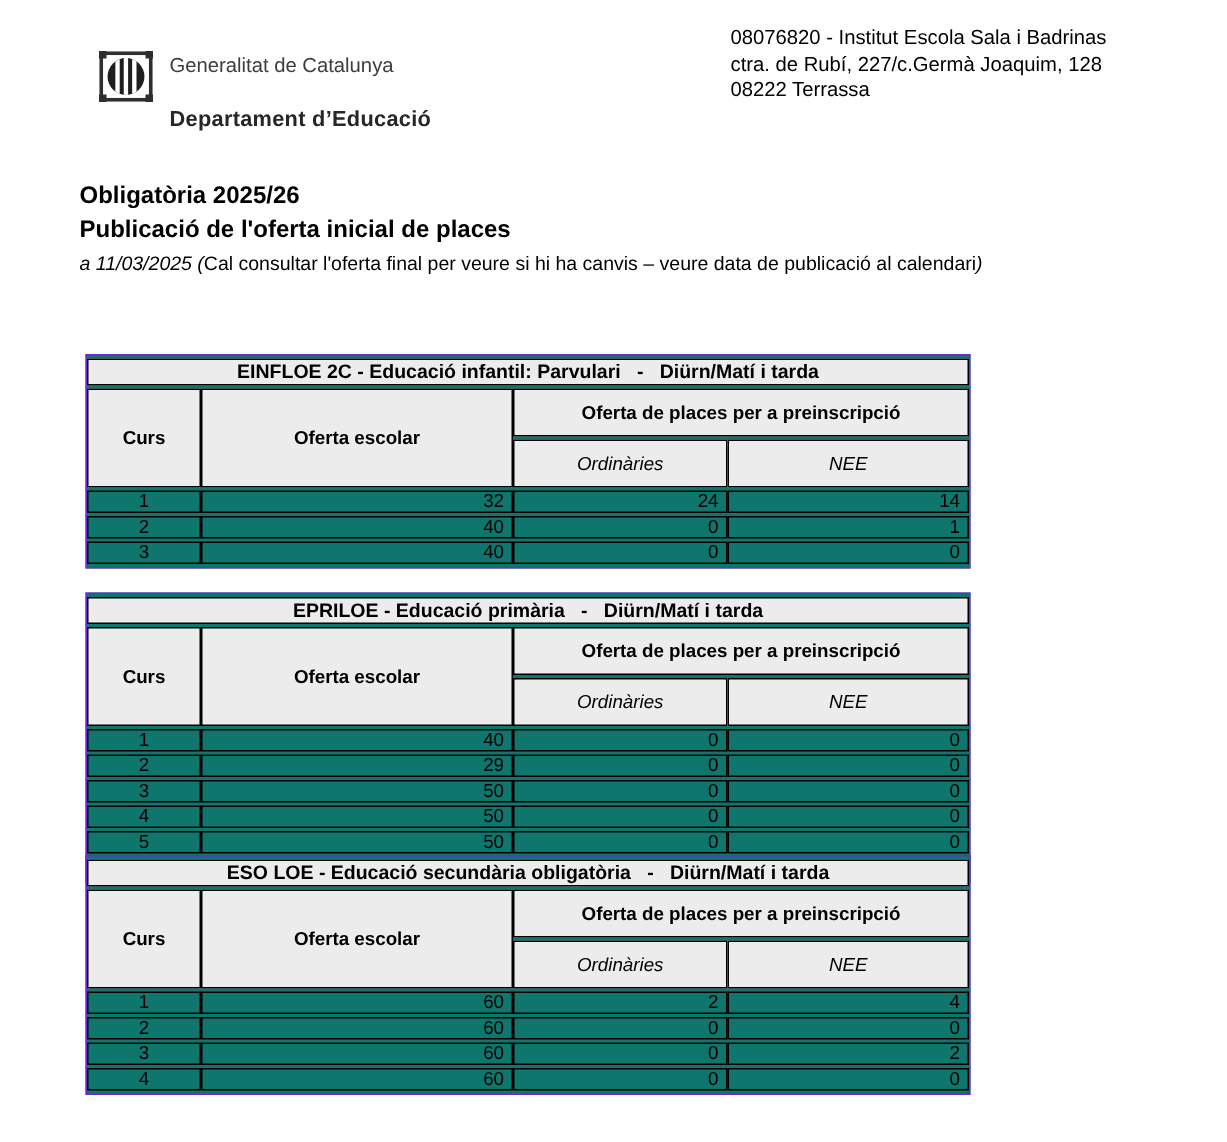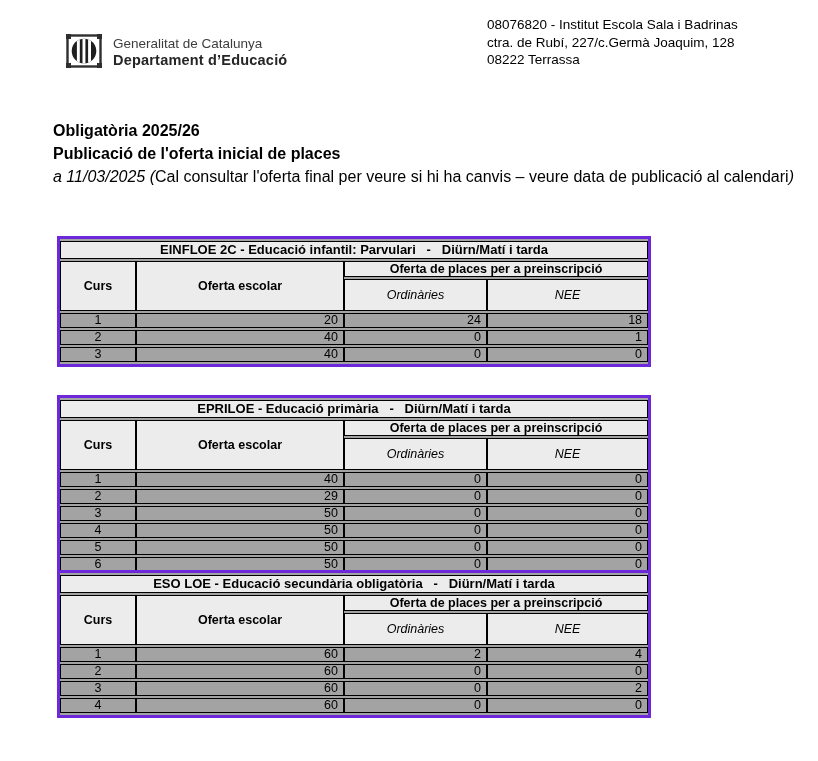--- a/index.html
+++ b/index.html
@@ -6,54 +6,54 @@
   .page {
     position:relative; width:818px; height:761px; background:#ffffff;
     font-family:"Liberation Sans", sans-serif; color:#000; overflow:hidden;
   }
 
   
   .header-left { position:absolute; left:66px; top:34px; display:flex; align-items:flex-start; }
   .logo-svg { display:block; margin-right:11px; }
   .brand-text { padding-top:2px; }
   .brand-line1 { font-size:13.5px; color:#3d3d3d; line-height:16px; }
-  .brand-line2 { font-size:14.5px; font-weight:bold; color:#262626; line-height:17px; letter-spacing:0.2px; }
+  .brand-line2 { font-size:14.5px; font-weight:bold; color:#262626; line-height:17px; letter-spacing:0.2px;margin-top:20px; }
 
   .header-right { position:absolute; left:487px; top:16px; font-size:13.5px; line-height:17.5px; color:#000; }
 
   
   .titles { position:absolute; left:53px; top:119px; }
   .title-bold { font-size:16px; font-weight:bold; line-height:23px; color:#000; }
-  .note { font-size:16px; margin-top:3px; color:#000; white-space:nowrap; }
+  .note { font-size:13px; margin-top:3px; color:#000; white-space:nowrap; }
   .note .it { font-style:italic; }
 
   
   table.doc-table {
     position:absolute; left:57px;
     border-collapse:separate; border-spacing:0 2px;
-    border:3px solid #6d28d9; background:#a3a3a3;
+    border:1px solid #6d28d9; background:#0f766e;
     table-layout:fixed; width:590px;
   }
   .t1 { top:236px; }
   .t2 { top:356px;margin-top:39px; }
   .t3 { top:570px; }
 
   table.doc-table td {
     border:1px solid #000; box-sizing:border-box;
     padding:0 5px; overflow:hidden; vertical-align:middle;
   }
   .row-title td {
     background:#ececec; font-weight:bold; font-size:13px;
     text-align:center; height:18px; line-height:16px; white-space:pre;
   }
   td.hdr {
     background:#ececec; font-weight:bold; font-size:12.5px;
     text-align:center; line-height:14px;
   }
-  td.hdr-top { height:16px; }
+  td.hdr-top { height:32px; }
   td.subhdr {
     background:#ececec; font-style:italic; font-weight:normal;
     font-size:12.5px; text-align:center; height:32px; line-height:14px;
   }
   tr.data td { font-size:12.5px; height:15px; line-height:13px; }
   td.c-curs { text-align:center; }
   td.c-num  { text-align:right; }
 
   .col-curs   { width:76px; }
   .col-oferta { width:208px; }
@@ -117,23 +117,23 @@
       <td class="hdr" rowspan="2">Curs</td>
       <td class="hdr" rowspan="2">Oferta escolar</td>
       <td class="hdr hdr-top" colspan="2">Oferta de places per a preinscripció</td>
     </tr>
     <tr>
       <td class="subhdr">Ordinàries</td>
       <td class="subhdr">NEE</td>
     </tr>
     <tr class="data">
       <td class="c-curs">1</td>
-      <td class="c-num">20</td>
+      <td class="c-num">32</td>
       <td class="c-num">24</td>
-      <td class="c-num">18</td>
+      <td class="c-num">14</td>
     </tr>
     <tr class="data">
       <td class="c-curs">2</td>
       <td class="c-num">40</td>
       <td class="c-num">0</td>
       <td class="c-num">1</td>
     </tr>
     <tr class="data">
       <td class="c-curs">3</td>
       <td class="c-num">40</td>

